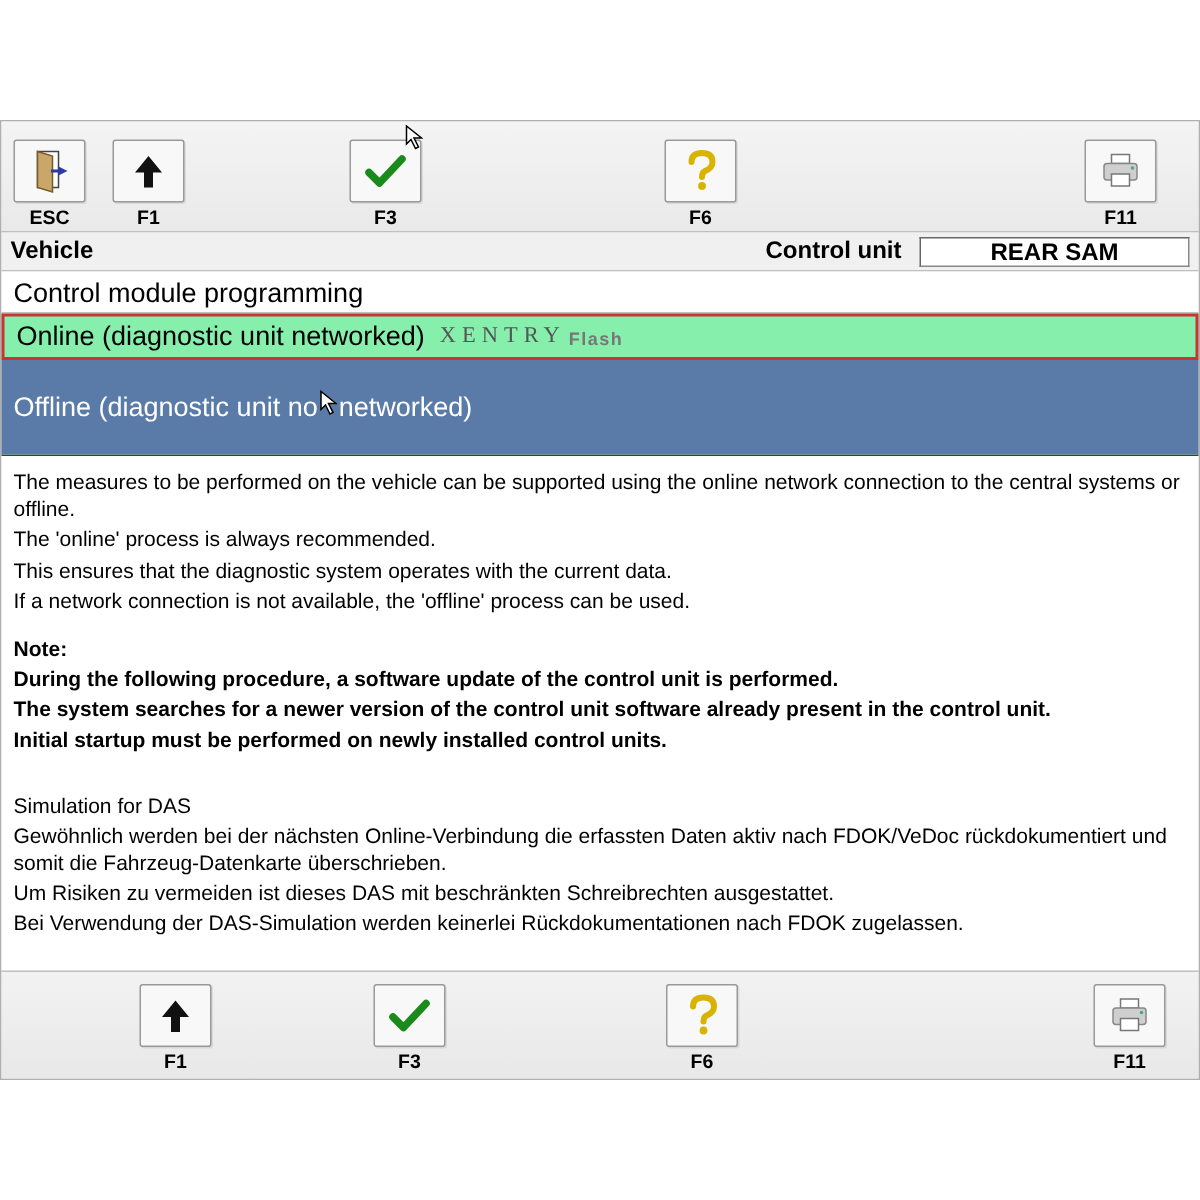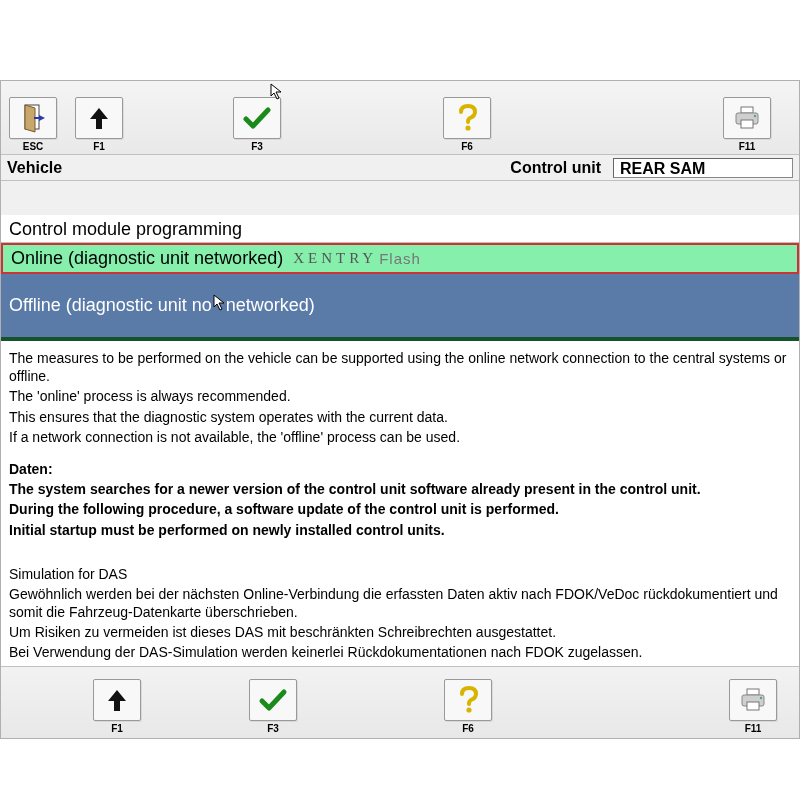--- a/index.html
+++ b/index.html
@@ -43,40 +43,41 @@
   }
   .tb-icon-box {
     width: 48px; height: 42px;
     border: 1px solid #999;
     background: #f8f8f8;
     border-radius: 2px;
     display: flex; align-items: center; justify-content: center;
     box-shadow: 1px 1px 0 rgba(0,0,0,0.08);
   }
   .tb-label {
-    font-size: 10px;
+    font-size: 13px;
     font-weight: bold;
     color: #000;
     margin-top: 2px;
   }
   .tb-spacer-sm { width: 6px; }
   .tb-spacer-1 { flex: 0 0 98px; }
   .tb-spacer-2 { flex: 0 0 150px; }
   .tb-spacer-3 { flex: 0 0 220px; }
 
   
   .info-row {
     display: flex;
     align-items: center;
     padding: 2px 6px;
     background: #f0f0f0;
     font-size: 16px;
     font-weight: bold;
     border-bottom: 1px solid #c0c0c0;
     height: 26px;
+    text-align: center;
   }
   .info-label { color: #000; margin-right: 12px; }
   .info-value {
     background: #fff;
     border: 1px solid #888;
     border-top-color: #666; border-left-color: #666;
     padding: 1px 6px;
     min-width: 110px;
     height: 20px;
     line-height: 18px;
@@ -86,66 +87,66 @@
   .info-cu-value { min-width: 180px; }
   .info-gap { flex: 1; }
 
   
   .section-heading {
     background: #fff;
     font-size: 18px;
     padding: 4px 8px 2px 8px;
     border-bottom: 1px solid #c0c0c0;
     font-weight: normal;
-    margin-top: 34px;
   }
 
   
   .option-online {
     background: #86efac;
     font-size: 18px;
     padding: 3px 8px;
     border: 2px solid #cc3333;
     display: flex; align-items: center;
   }
   .option-online .xentry {
     margin-left: 10px;
     font-family: Georgia, 'Times New Roman', serif;
     letter-spacing: 4px;
     font-size: 15px;
     color: #555;
   }
   .option-online .flash {
-    font-size: 15px;
+    font-size: 12px;
     letter-spacing: 1px;
     color: #777;
     margin-left: 2px;
     align-self: flex-end;
     padding-bottom: 2px;
+    font-weight: bold;
   }
   .option-offline {
     background: #5a7ba8;
     color: #fff;
     font-size: 18px;
     padding: 20px 8px;
     display: flex;
     align-items: center;
   }
   .cursor-inline { display: inline-block; vertical-align: middle; margin: 0 1px; }
 
   
   .body-text {
     background: #fff;
     flex: 1 1 auto;
     padding: 8px 8px 2px 8px;
     font-size: 14px;
     line-height: 1.3;
     color: #000;
     overflow: hidden;
-    border-top: 4px solid #14532d;
+    border-top: 1px solid #14532d;
   }
   .body-text p { margin: 0 0 2px 0; }
   .body-text .spacer { height: 12px; }
   .body-text .bold { font-weight: bold; }
 
   
   .bottom-toolbar {
     display: flex;
     align-items: flex-end;
     padding: 6px 6px 4px 6px;
@@ -256,23 +257,23 @@
       </span>
       <span>networked)</span>
     </div>
 
     <div class="body-text">
       <p>The measures to be performed on the vehicle can be supported using the online network connection to the central systems or offline.</p>
       <p>The 'online' process is always recommended.</p>
       <p>This ensures that the diagnostic system operates with the current data.</p>
       <p>If a network connection is not available, the 'offline' process can be used.</p>
       <div class="spacer"></div>
-      <p class="bold">Daten:</p>
+      <p class="bold">Note:</p>
+      <p class="bold">During the following procedure, a software update of the control unit is performed.</p>
       <p class="bold">The system searches for a newer version of the control unit software already present in the control unit.</p>
-      <p class="bold">During the following procedure, a software update of the control unit is performed.</p>
       <p class="bold">Initial startup must be performed on newly installed control units.</p>
       <div class="spacer"></div>
       <div class="spacer"></div>
       <p>Simulation for DAS</p>
       <p>Gewöhnlich werden bei der nächsten Online-Verbindung die erfassten Daten aktiv nach FDOK/VeDoc rückdokumentiert und somit die Fahrzeug-Datenkarte überschrieben.</p>
       <p>Um Risiken zu vermeiden ist dieses DAS mit beschränkten Schreibrechten ausgestattet.</p>
       <p>Bei Verwendung der DAS-Simulation werden keinerlei Rückdokumentationen nach FDOK zugelassen.</p>
     </div>
 
     <div class="bottom-toolbar">

